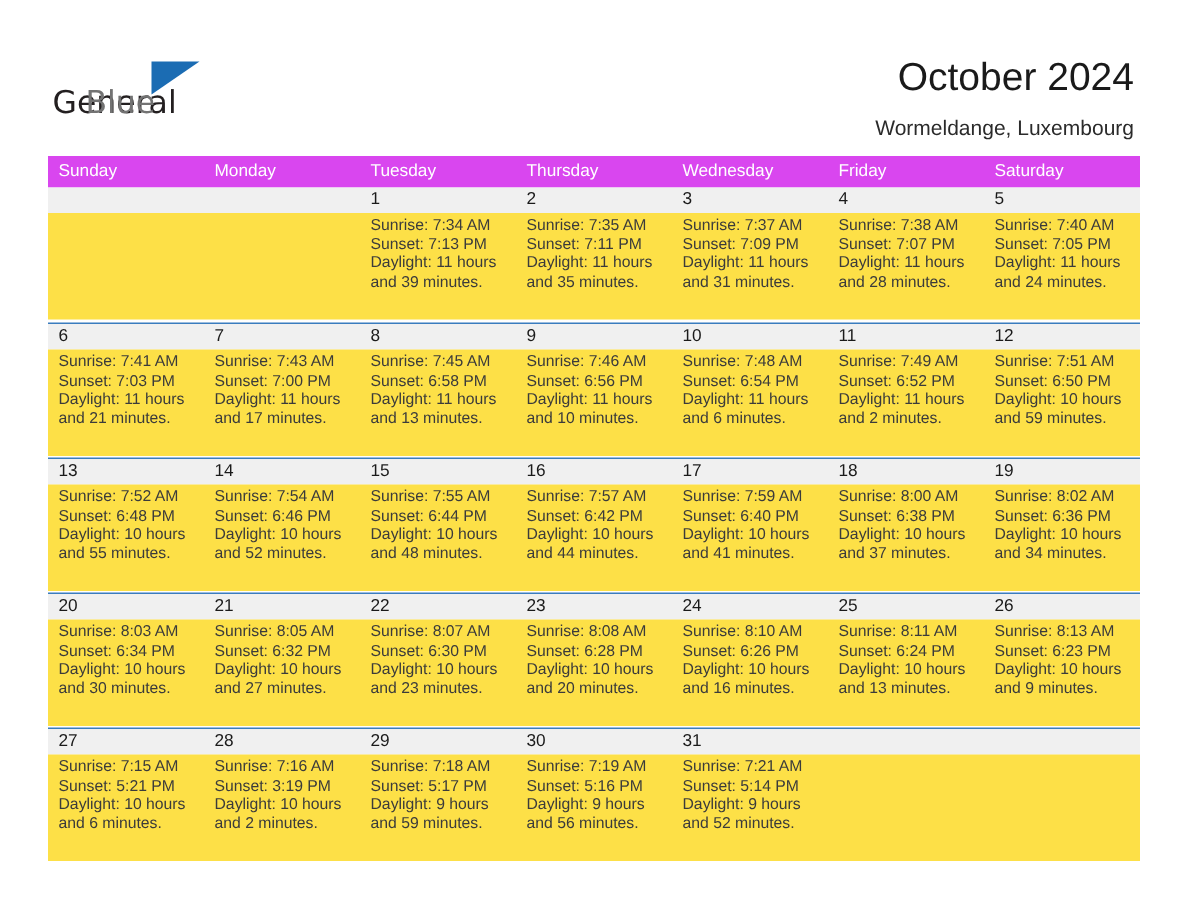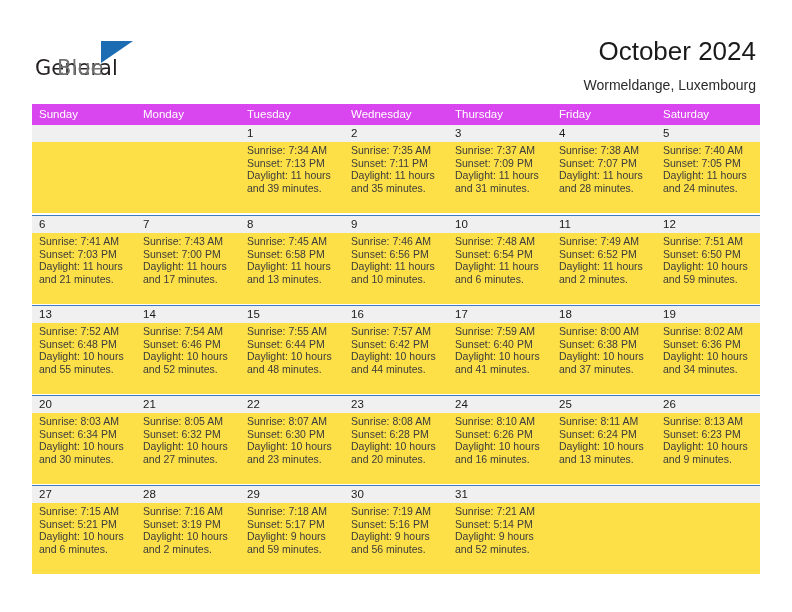--- a/index.html
+++ b/index.html
@@ -160,22 +160,22 @@
     </div>
     <div class="title">October 2024</div>
     <div class="subtitle">Wormeldange, Luxembourg</div>
   </div>
 
   <div class="calendar">
     <div class="dow-row">
         <div class="dow">Sunday</div>
         <div class="dow">Monday</div>
         <div class="dow">Tuesday</div>
+        <div class="dow">Thursday</div>
         <div class="dow">Wednesday</div>
-        <div class="dow">Thursday</div>
         <div class="dow">Friday</div>
         <div class="dow">Saturday</div>
       </div>
     <div id="weeks-container">
         <div class="week">
           <div class="week-numbers">
             <div class="daynum"></div>
             <div class="daynum"></div>
             <div class="daynum">1</div>
             <div class="daynum">2</div>

